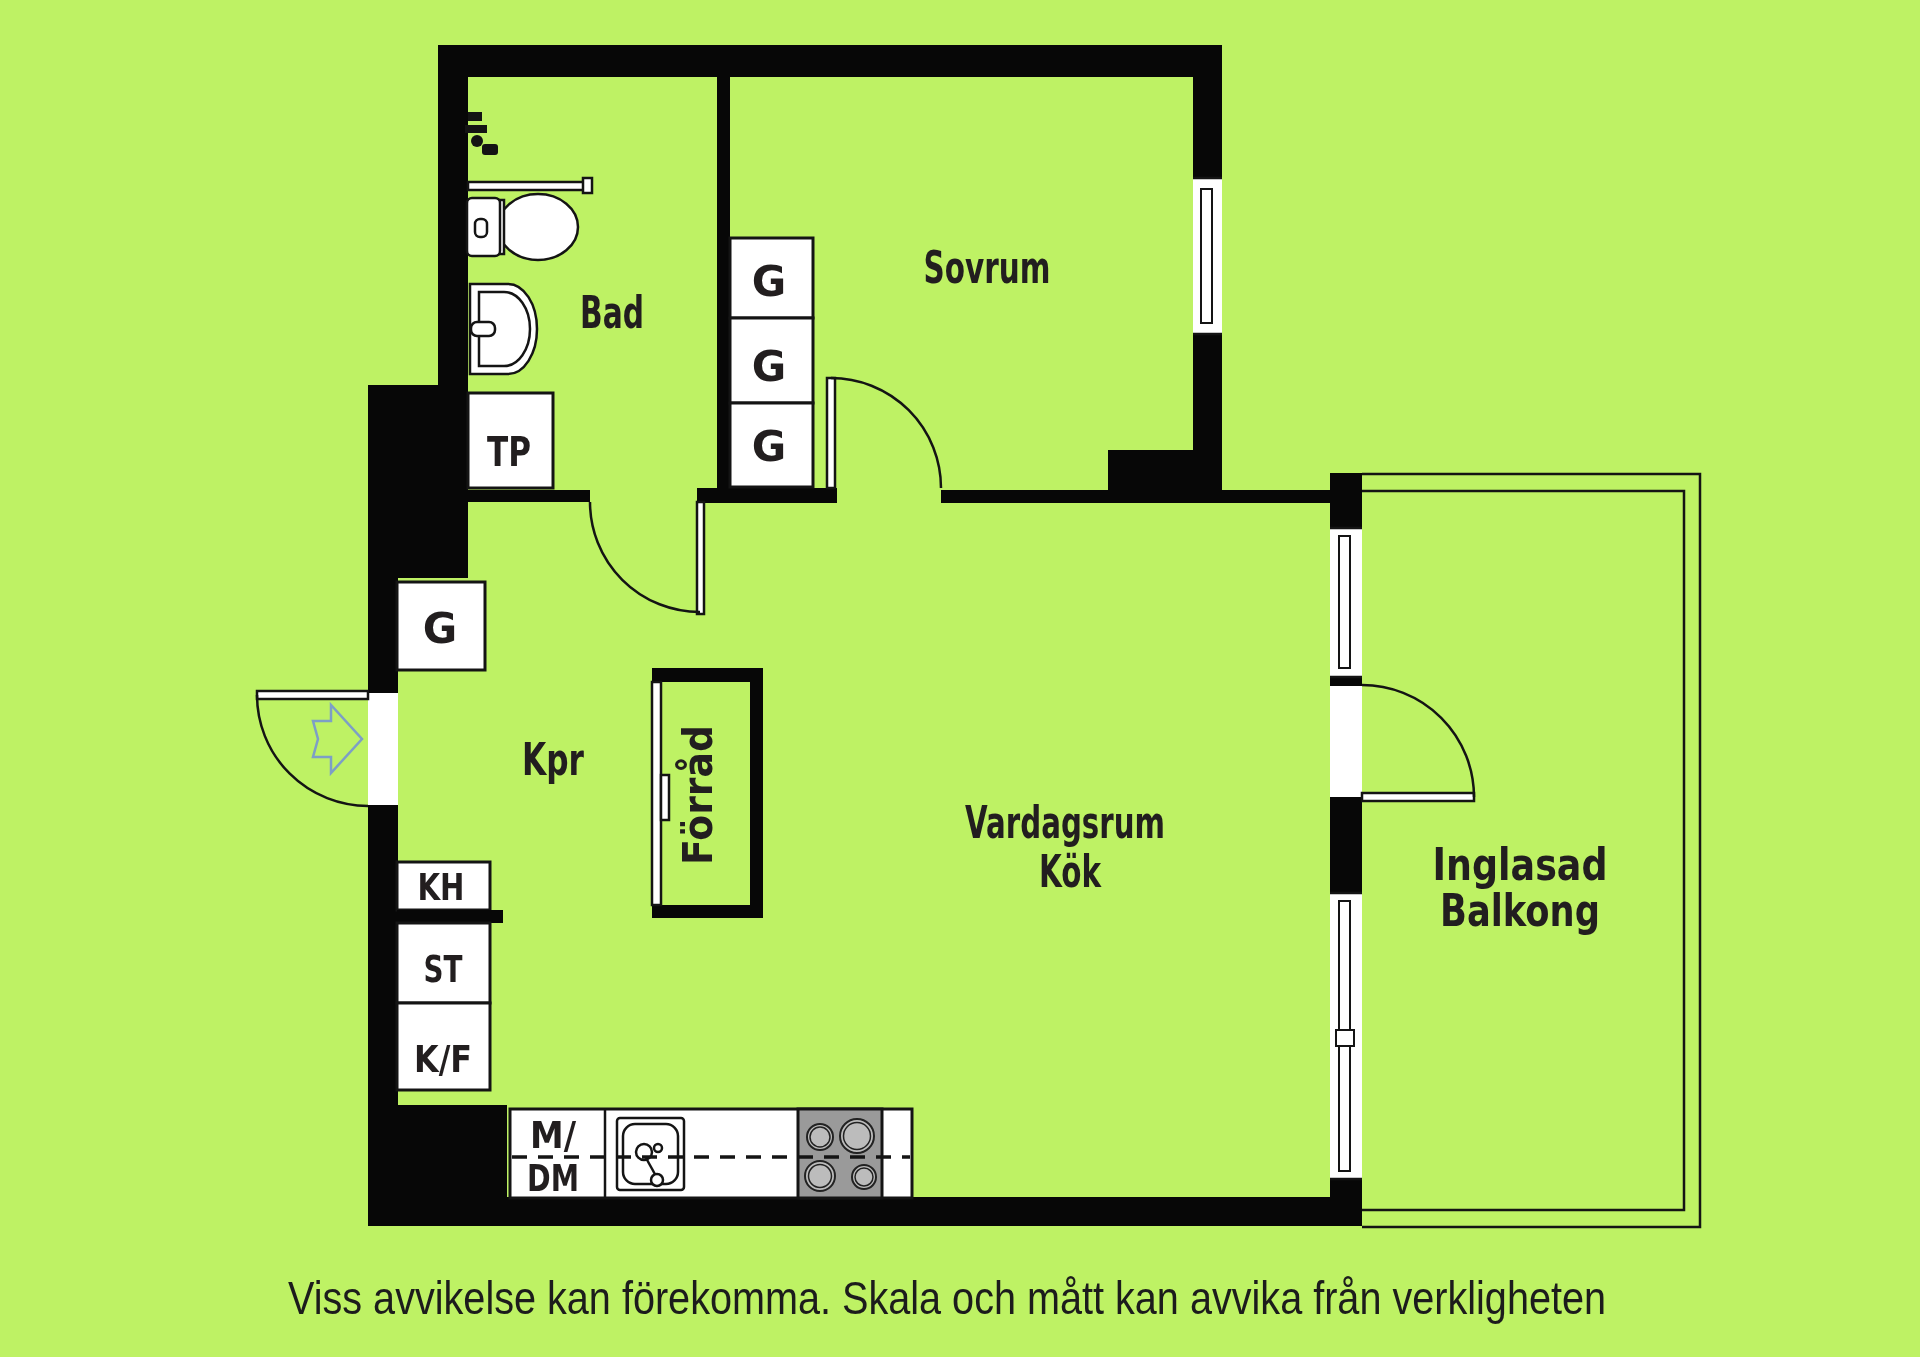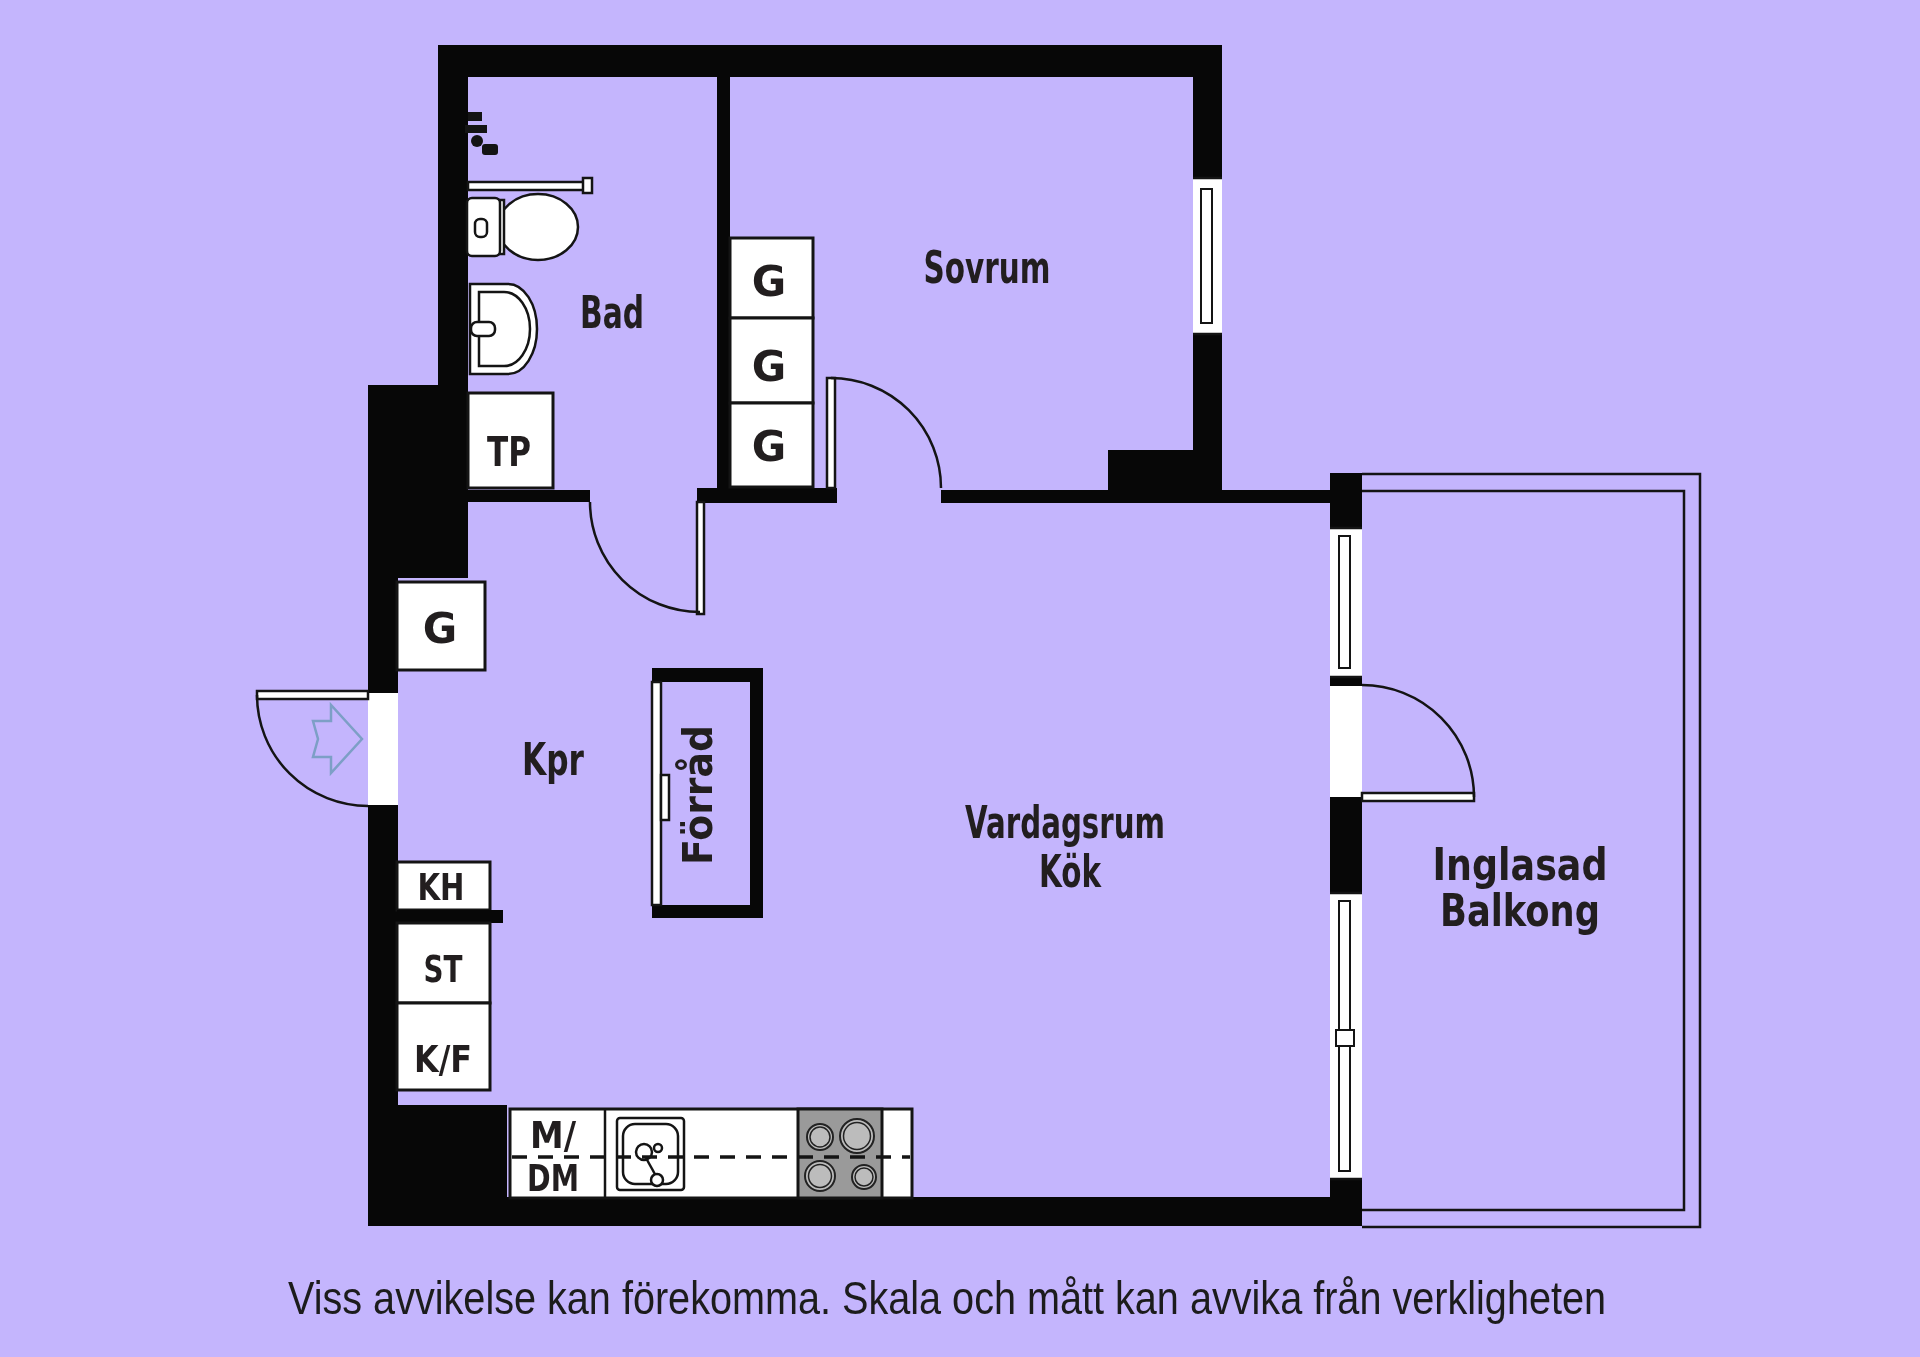--- a/index.html
+++ b/index.html
@@ -1,16 +1,16 @@
 <!DOCTYPE html>
 <html style="--wall: #070707; --line: #141414; --stove: #9a9a9a; --burner: #bcbcbc; --arrow: #7d9fc6; --text: #221e1f;"><head>
 <meta charset="utf-8">
 <style>
   html,body{margin:0;padding:0;background:#ffffff;}
-  #stage{position:relative;width:1920px;height:1357px;background:#c4b5fd;overflow:hidden;}
+  #stage{position:relative;width:1920px;height:1357px;background:#bef264;overflow:hidden;}
   svg{display:block;}
   .wall{fill:var(--wall,#070707);}
   .hole{fill:#ffffff;}
   .cab{fill:#ffffff;stroke:var(--line,#141414);stroke-width:3;}
   .thin{fill:#ffffff;stroke:var(--line,#141414);stroke-width:2.5;}
   .arc{fill:none;stroke:var(--line,#141414);stroke-width:2.5;}
   .edge{stroke:var(--line,#141414);stroke-width:2.5;}
   .glass{fill:#ffffff;stroke:var(--line,#141414);stroke-width:2;}
   .dash{stroke:var(--line,#141414);stroke-width:3.5;stroke-dasharray:15 11;}
   .stove{fill:var(--stove,#9a9a9a);stroke:var(--line,#141414);stroke-width:3;}

